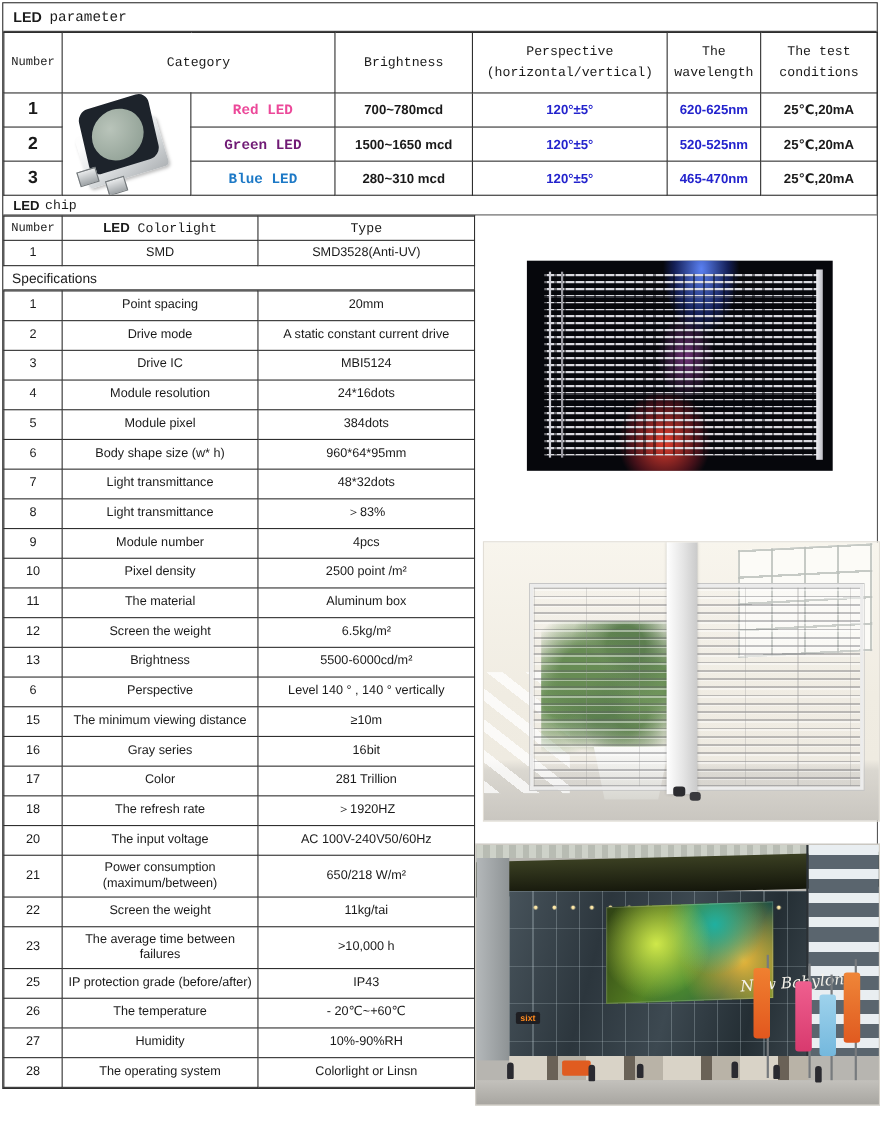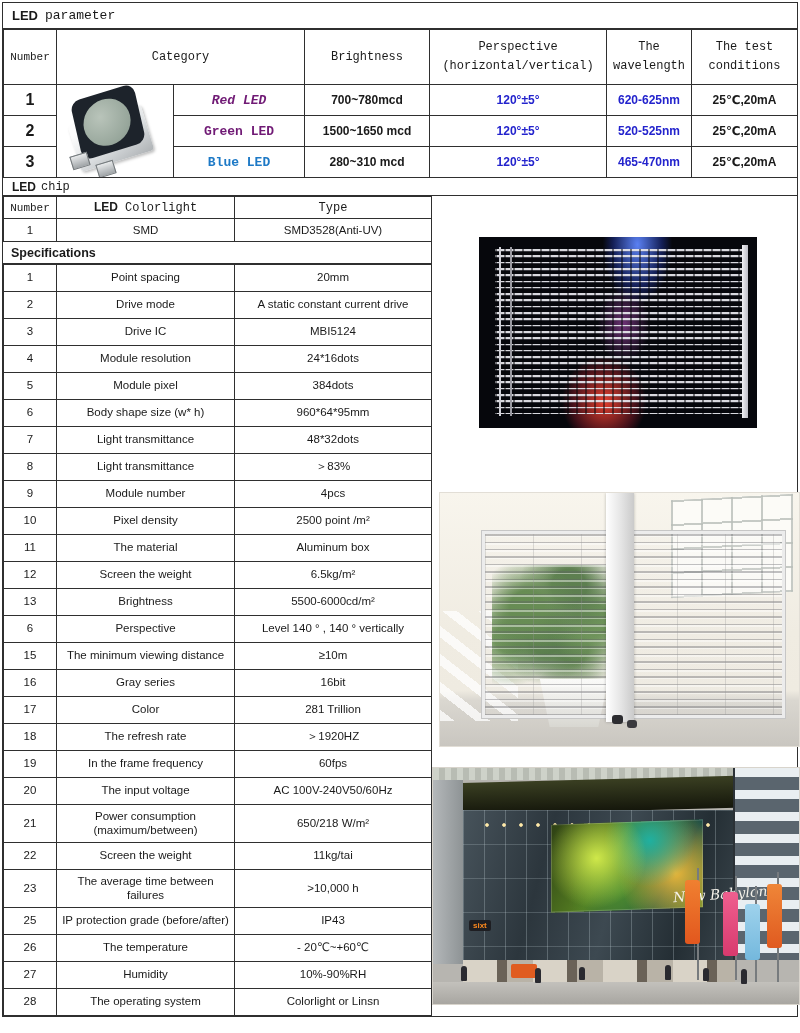--- a/index.html
+++ b/index.html
@@ -14,21 +14,21 @@
   
   table { border-collapse:collapse; table-layout:fixed; }
   table.param { width:794px; }
   table.param td { border:1px solid #2f2f2f; text-align:center; vertical-align:middle; overflow:hidden; }
   table.param tr.head td { height:52px; font-family:"Liberation Mono","DejaVu Sans Mono",monospace; font-size:12px; font-weight:normal; }
   table.param tr.data td { height:28px; }
   .h2line span { display:block; line-height:1.6; }
   td.num { font-size:16px; font-weight:bold; }
   td.val { font-size:12px; font-weight:bold; }
   td.cat { font-family:"Liberation Mono","DejaVu Sans Mono",monospace; font-size:13px; font-weight:bold; }
-  .c-red   { color:#701a75;font-style:italic; }
+  .c-red   { color:#ec4899; }
   .c-green { color:#701a75; }
   .c-blue  { color:#1d79c6; }
   .c-dblue { color:#2323cd; }
 
   
   td.img-cell { background:#fff; }
   .chip-wrap { position:relative; width:112px; height:86px; margin:0 auto; }
   .chip-body { position:absolute; left:14px; top:26px; width:76px; height:48px; background:linear-gradient(160deg,#fdfdfd 15%,#dfe2e4 55%,#aeb2b5 100%); transform:rotate(-17deg); border-radius:4px; box-shadow:1px 2px 3px rgba(0,0,0,.25); }
   .chip-top  { position:absolute; left:16px; top:4px; width:66px; height:60px; background:#1d232b; border-radius:10px; transform:rotate(-17deg) skewX(-4deg); }
   .chip-lens { position:absolute; left:8px; top:7px; width:48px; height:46px; border-radius:50%; background:radial-gradient(circle at 38% 35%,#b9c4ba 0%,#97a69b 70%,#7f8f85 100%); }
@@ -45,21 +45,21 @@
   .left-col { width:428px; border-right:1px solid #2f2f2f; }
   .right-col { flex:1; position:relative; background:#fff; }
 
   table.chip { width:428px; }
   table.chip td { border:1px solid #2f2f2f; text-align:center; vertical-align:middle; }
   table.chip tr.head td { height:19px; font-family:"Liberation Mono","DejaVu Sans Mono",monospace; font-size:12px; }
   table.chip tr.head td:first-child { font-size:11px; }
   table.chip tr.data td { height:20px; font-size:11.5px; }
   .inline-strong { font-weight:bold; font-family:"Liberation Sans","DejaVu Sans",sans-serif; }
 
-  .spec-bar { height:21px; border-bottom:1px solid #2f2f2f; display:flex; align-items:center; padding-left:8px; font-weight:bold; font-size:12.5px;text-align:right; }
+  .spec-bar { height:21px; border-bottom:1px solid #2f2f2f; display:flex; align-items:center; padding-left:8px; font-weight:normal; font-size:12.5px;text-align:right; }
 
   table.spec { width:428px; }
   table.spec td { border:1px solid #2f2f2f; text-align:center; vertical-align:middle; font-size:11.5px; height:24px; line-height:1.15; }
   table.spec tr.tall td { height:35px; }
   table.spec td .l2 { display:block; }
   .und { }
 
   
   .photo1 { position:absolute; left:47px; top:41px; width:278px; height:191px; overflow:hidden;
     background:
@@ -347,25 +347,20 @@
               <td>17</td>
               <td>Color</td>
               <td>281 Trillion</td>
             </tr>
         <tr>
               <td>18</td>
               <td>The refresh rate</td>
               <td>＞1920HZ</td>
             </tr>
         <tr>
-              <td>19</td>
-              <td>In the frame frequency</td>
-              <td>60fps</td>
-            </tr>
-        <tr>
               <td>20</td>
               <td>The input voltage</td>
               <td>AC 100V-240V50/60Hz</td>
             </tr>
         <tr class="tall">
               <td>21</td>
               <td>
                 <span class="l2">Power consumption</span>
                 <span class="l2">(maximum/between)</span>
               </td>

